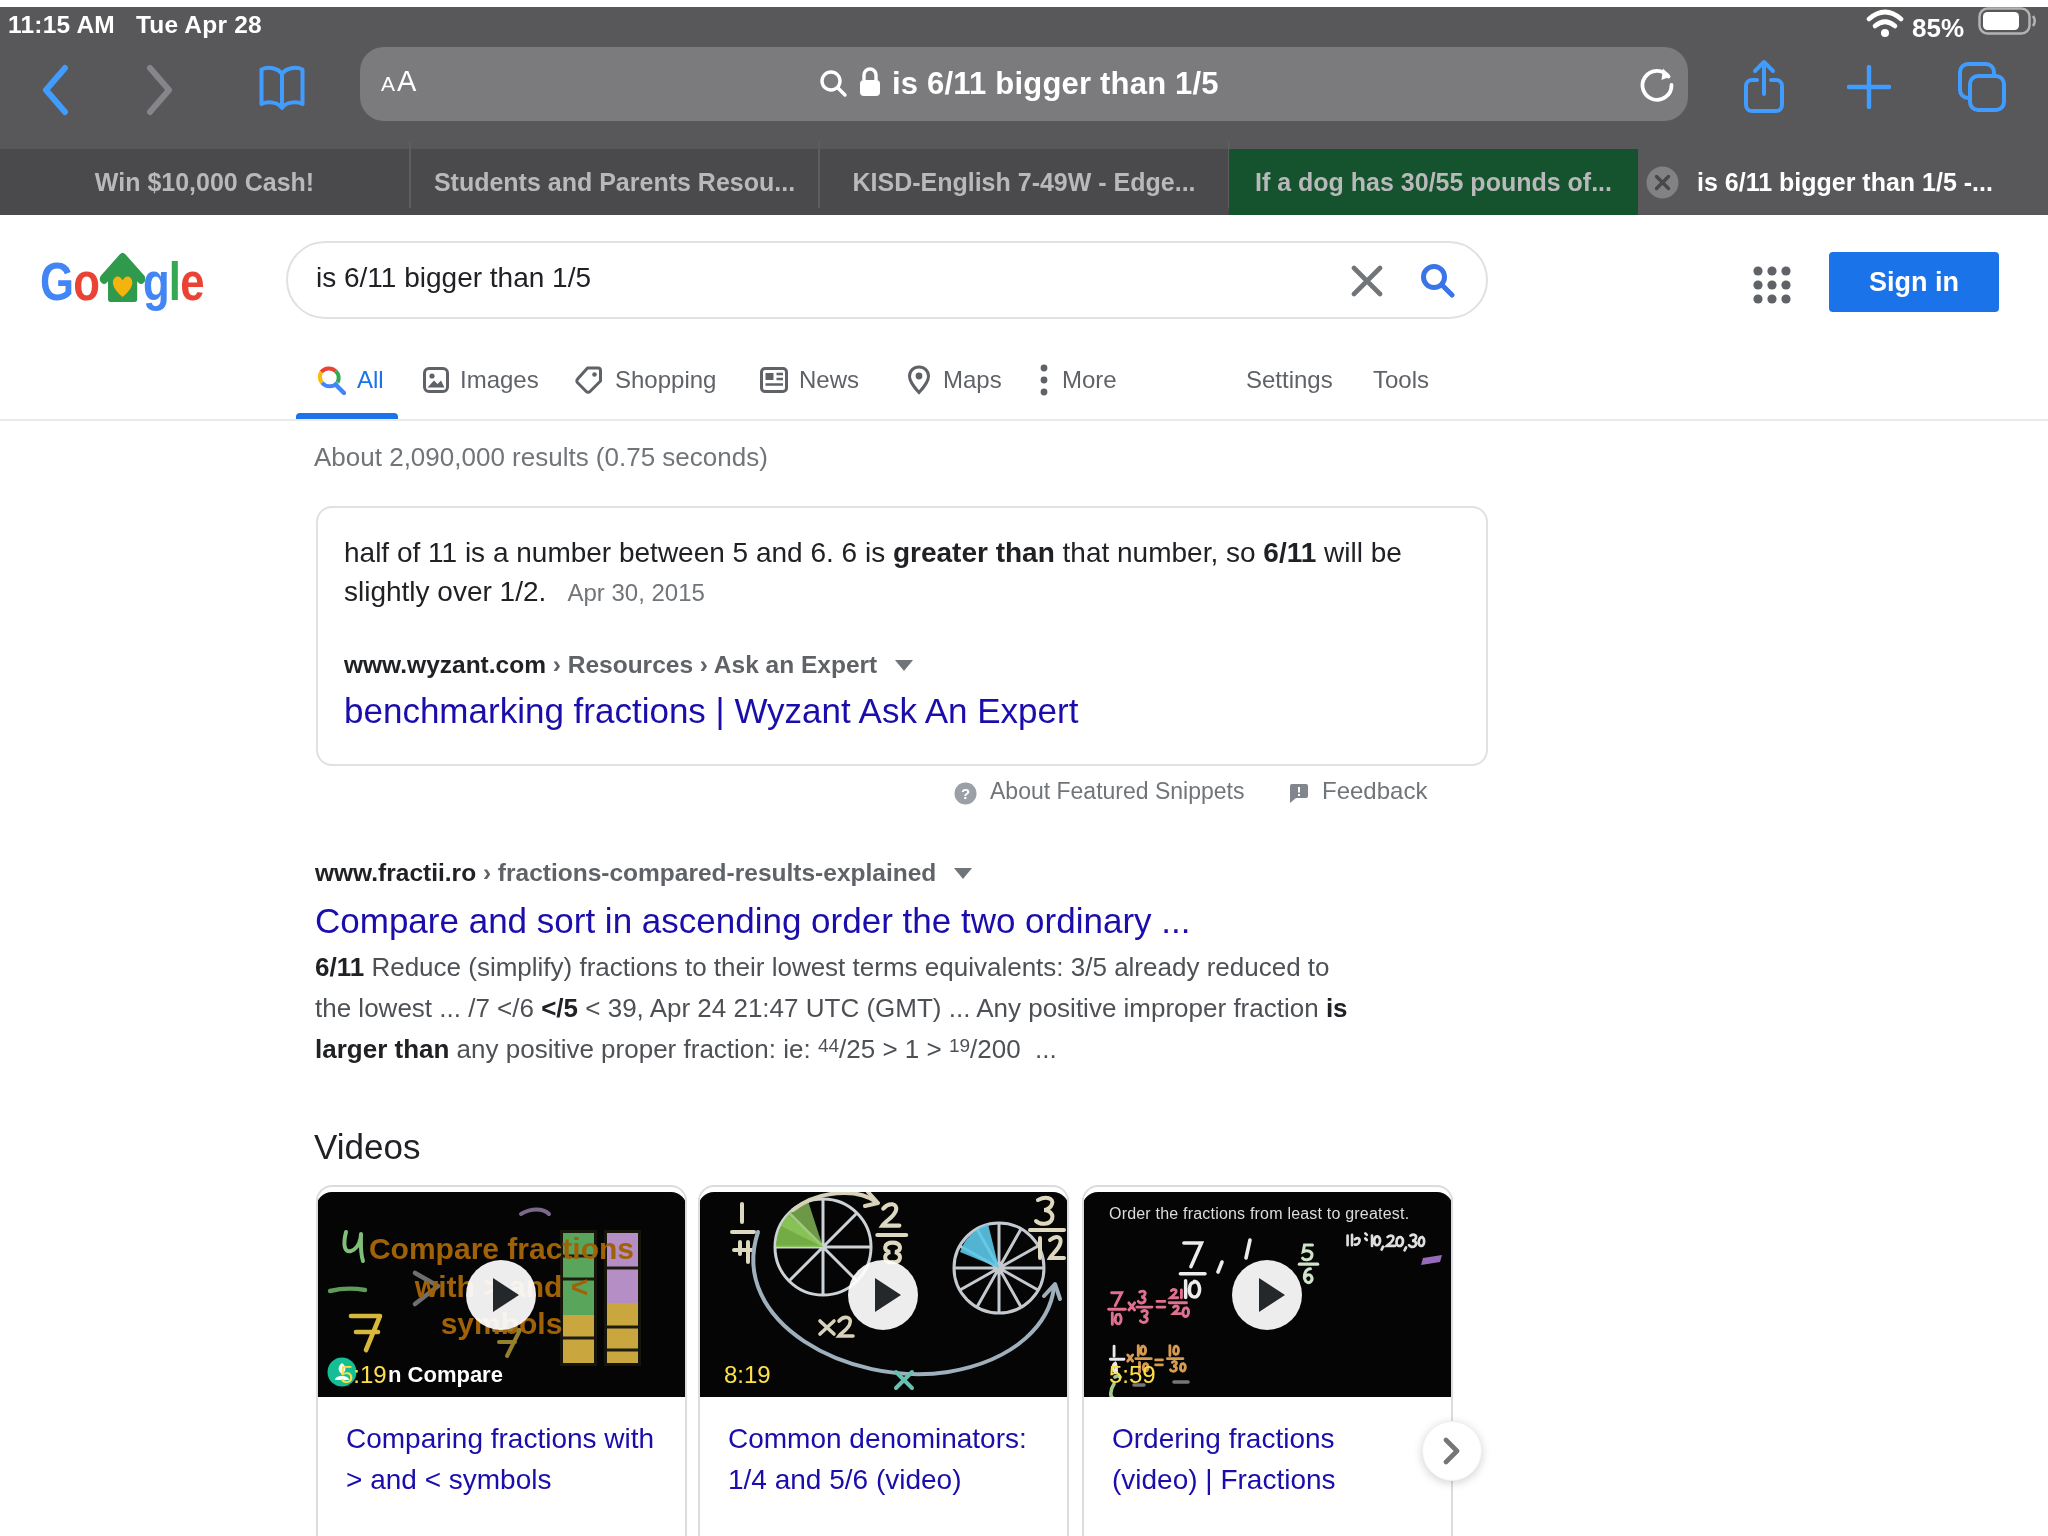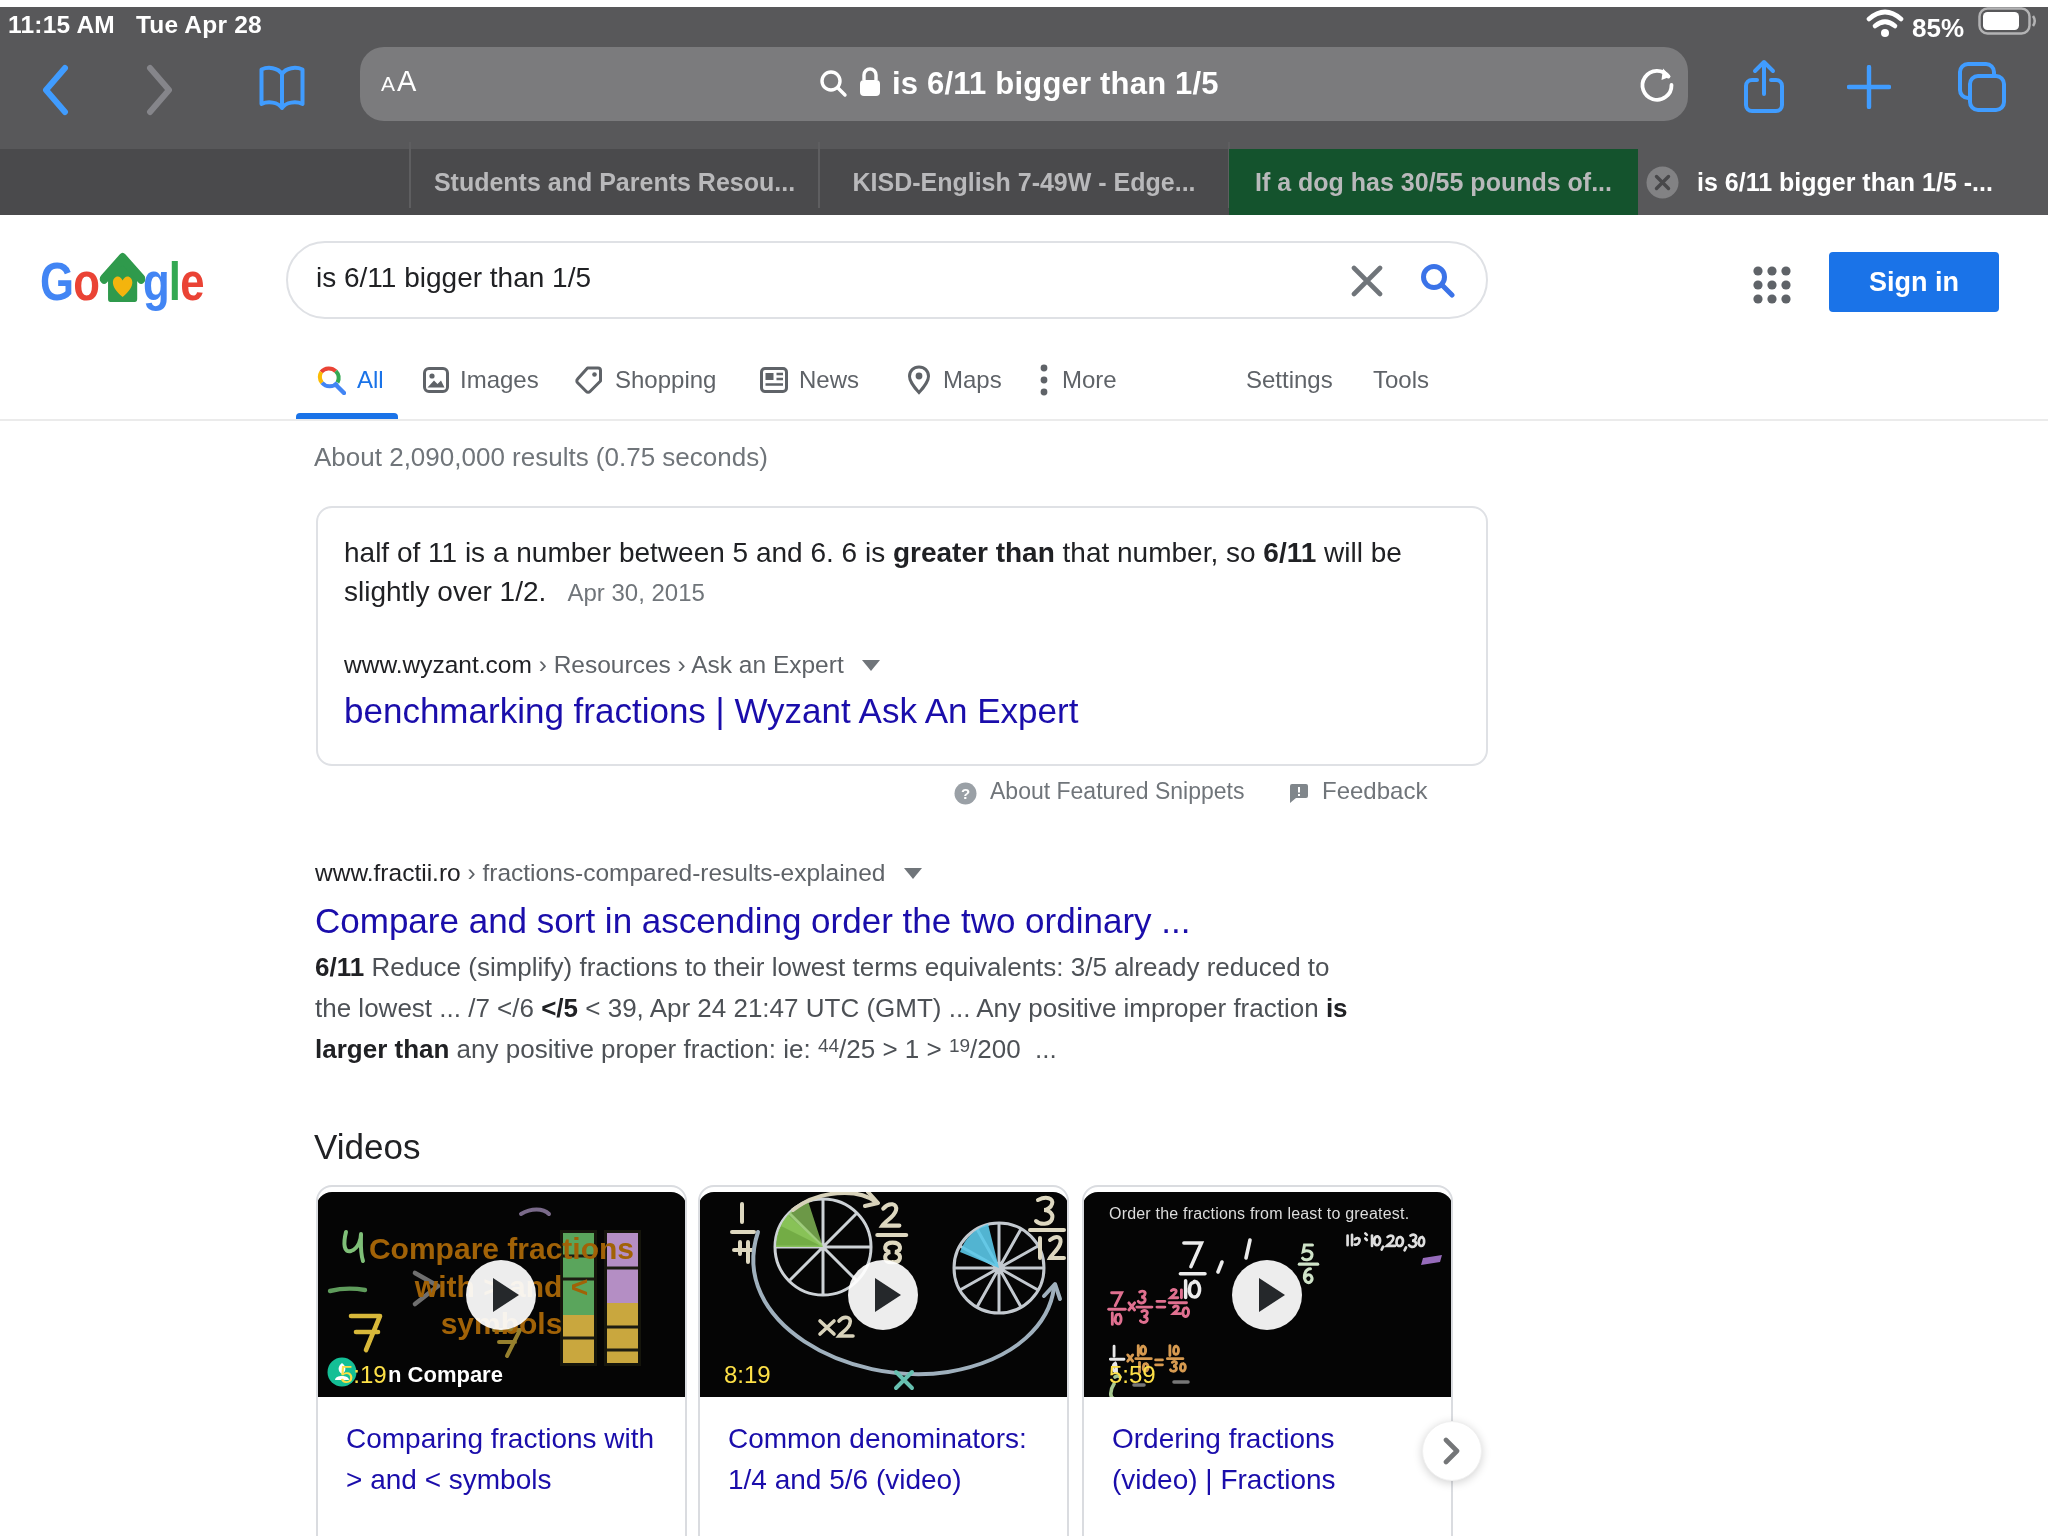--- a/index.html
+++ b/index.html
@@ -23,21 +23,21 @@
   #signin { position:absolute; left:1829px; top:252px; width:170px; height:60px; background:#1a73e8;
     border-radius:4px; color:#fff; font-size:27px; font-weight:700; display:flex; align-items:center; justify-content:center; }
   .navitem { position:absolute; top:363px; height:34px; display:flex; align-items:center; gap:11px;
     color:#5f6368; font-size:24px; white-space:nowrap; }
   #allunderline { position:absolute; left:296px; top:413px; width:102px; height:7px; background:#1a73e8; border-radius:4px 4px 0 0; }
   #navdivider { position:absolute; left:0; top:419px; width:2048px; height:2px; background:#ebebeb; }
   #stats { position:absolute; left:314px; top:442px; font-size:26px; color:#70757a; }
   #snippetcard { position:absolute; left:316px; top:506px; width:1172px; height:260px;
     border:2px solid #dfe1e5; border-radius:16px; background:#fff; }
   #snippetp { position:absolute; left:344px; top:533px; font-size:28px; line-height:39px; color:#202124; white-space:nowrap; }
-  .crumb { font-size:24.5px; color:#202124; }
+  .crumb { font-size:24.5px; color:#202124;font-weight:bold; }
   .crumb .gray { color:#5f6368; }
   .tri { display:inline-block; width:0; height:0; border-left:9px solid transparent; border-right:9px solid transparent;
     border-top:11px solid #70757a; margin-left:18px; vertical-align:2px; }
   .rtitle { color:#1a0dab; font-size:35px; }
   #aboutfs { position:absolute; top:775px; left:954px; color:#70757a; font-size:23px; display:flex; align-items:center; gap:13px; height:32px;}
   #feedback { position:absolute; top:775px; left:1288px; color:#70757a; font-size:24px; display:flex; align-items:center; gap:12px; height:32px;}
   #r2snip { position:absolute; left:315px; top:947px; font-size:26px; line-height:41px; color:#4d5156; white-space:nowrap; }
   #r2snip b, #snippetp b { color:#202124; }
   #videosh { position:absolute; left:314px; top:1127px; font-size:35px; line-height:40px; color:#202124; }
   .vcard { position:absolute; top:1185px; width:371px; height:400px; border:2px solid #dadce0; border-radius:16px; background:#fff; overflow:hidden; }
@@ -109,20 +109,21 @@
 
   <svg class="abs" style="left:1955px;top:60px" width="54" height="54" viewBox="0 0 54 54">
     <rect x="5" y="4" width="34" height="34" rx="8" stroke="#409cff" stroke-width="4" fill="none"></rect>
     <rect x="15" y="16" width="34" height="34" rx="8" stroke="#409cff" stroke-width="4" fill="#58585a"></rect>
   </svg>
 
   <div id="tabbar"></div>
   <div class="abs" style="left:409px;top:142px;width:2px;height:66px;background:#5e5e60;"></div>
   <div class="abs" style="left:818px;top:142px;width:2px;height:66px;background:#5e5e60;"></div>
   <div class="abs" style="left:1228px;top:142px;width:2px;height:66px;background:#5e5e60;"></div>
+  <div class="tab" style="left:0;width:409px;background:#4a4a4c;">Win $10,000 Cash!</div>
   <div class="tab" style="left:411px;width:407px;background:#4a4a4c;">Students and Parents Resou...</div>
   <div class="tab" style="left:820px;width:408px;background:#4a4a4c;">KISD-English 7-49W - Edge...</div>
   <div class="tab" style="left:1229px;width:409px;background:#14532d;">If a dog has 30/55 pounds of...</div>
   <div class="tab" style="left:1638px;width:410px;background:#58585a;justify-content:flex-start;color:#fff;">
     <svg style="margin-left:8px;margin-right:18px;flex:none" width="33" height="33" viewBox="0 0 33 33">
       <circle cx="16.5" cy="16.5" r="16" fill="#828284"></circle>
       <path d="M10.5 10.5 L22.5 22.5 M22.5 10.5 L10.5 22.5" stroke="#48484a" stroke-width="3.4" stroke-linecap="round"></path>
     </svg>
     is 6/11 bigger than 1/5 -...
   </div>

